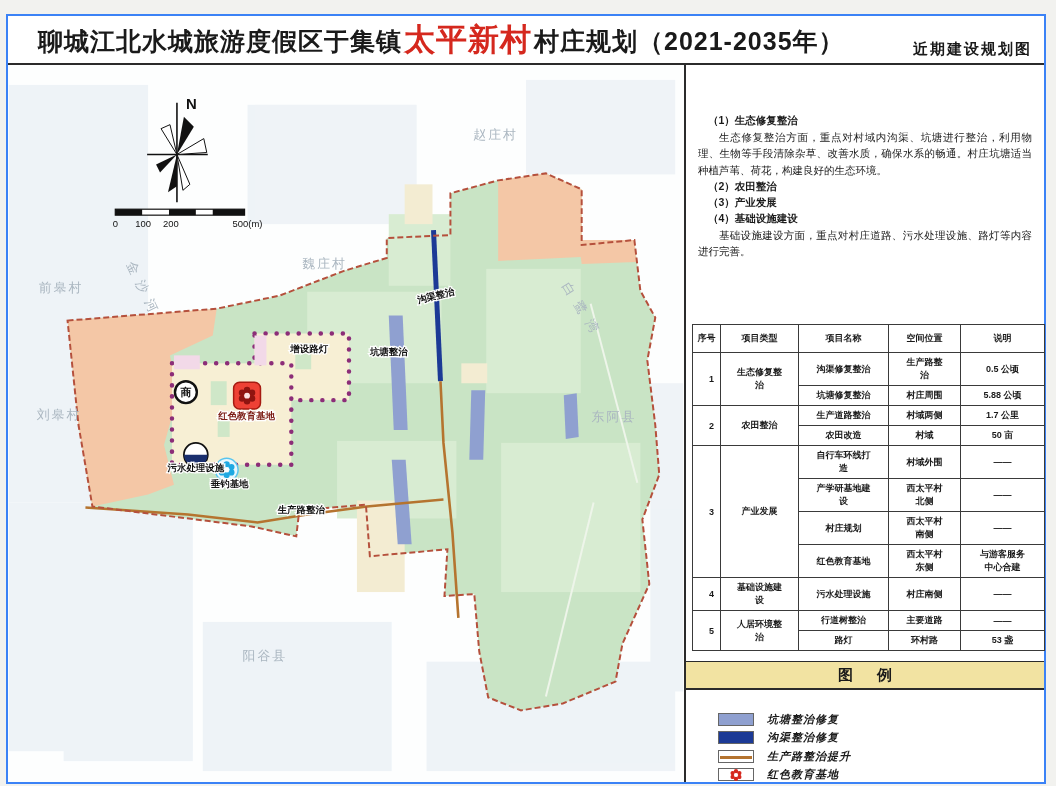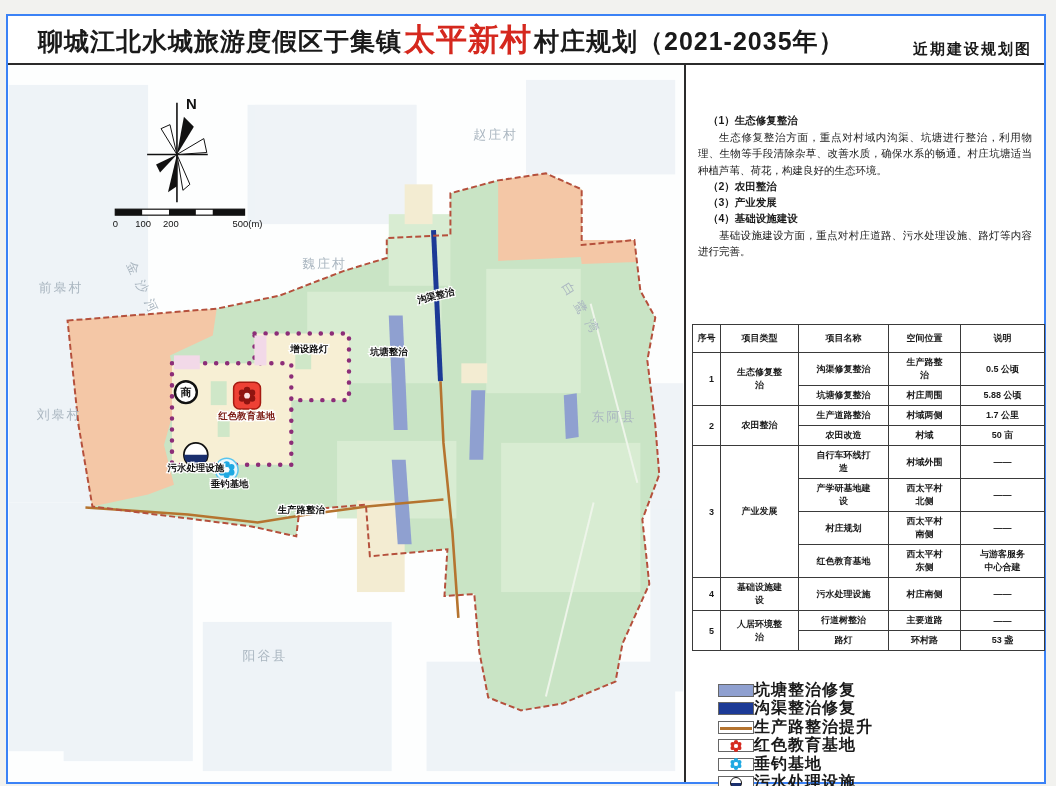--- a/index.html
+++ b/index.html
@@ -44,21 +44,21 @@
   .table-wrap{flex:0 0 266px;padding:2px 6px 0 6px;box-sizing:border-box;}
   table{border-collapse:collapse;width:100%;table-layout:fixed;}
   th,td{border:1px solid #3a3a3a;font-size:9px;text-align:center;padding:3px 16px;overflow:hidden;font-weight:bold;}
   th{font-weight:bold;padding:7px 1px;margin-left:28px;}
   table{border:1.5px solid #222;}
   .spacer{flex:0 0 10px;}
   .legend{flex:1 1 auto;padding:20px 0 0 32px;}
   .lg-row{display:flex;align-items:center;height:18.5px;}
   .lg-sw{width:36px;height:13px;border:1px solid #666;box-sizing:border-box;flex:0 0 36px;
          display:flex;align-items:center;justify-content:center;background:#fff;position:relative;}
-  .lg-label{font-size:16px;font-weight:bold;letter-spacing:1px;}
+  .lg-label{margin-left:13px;font-size:11px;font-weight:bold;letter-spacing:1px;font-style:italic;}
   .sw-road-line{position:absolute;left:1px;right:1px;top:5px;height:3px;background:#b5742f;}
   .half-circle{width:12px;height:12px;border-radius:50%;border:1.5px solid #111;
                background:linear-gradient(#ffffff 50%, #1a2f6e 50%);box-sizing:border-box;}
   .comm-circle{width:13px;height:13px;border-radius:50%;border:1.6px solid #111;box-sizing:border-box;
                display:flex;align-items:center;justify-content:center;font-size:8px;font-weight:bold;}
   .lamp-dot{width:10px;height:9px;border-radius:3px;background:#9c2f96;}
   .lg-flower{width:14px;height:14px;}
 </style>
 </head>
 <body>
@@ -299,20 +299,21 @@
             </tr>
             <tr>
               <td>路灯</td>
               <td>环村路</td>
               <td>53 盏</td>
             </tr>
           </tbody>
       </table>
     </div>
     <div class="spacer"></div>
+    <div class="bar">图 例</div>
     <div class="legend" id="legend">
         <div class="lg-row">
           <span class="lg-sw" style="background: rgb(143, 160, 208);"></span>
           <span class="lg-label">坑塘整治修复</span>
         </div>
         <div class="lg-row">
           <span class="lg-sw" style="background: rgb(28, 58, 150);"></span>
           <span class="lg-label">沟渠整治修复</span>
         </div>
         <div class="lg-row">

